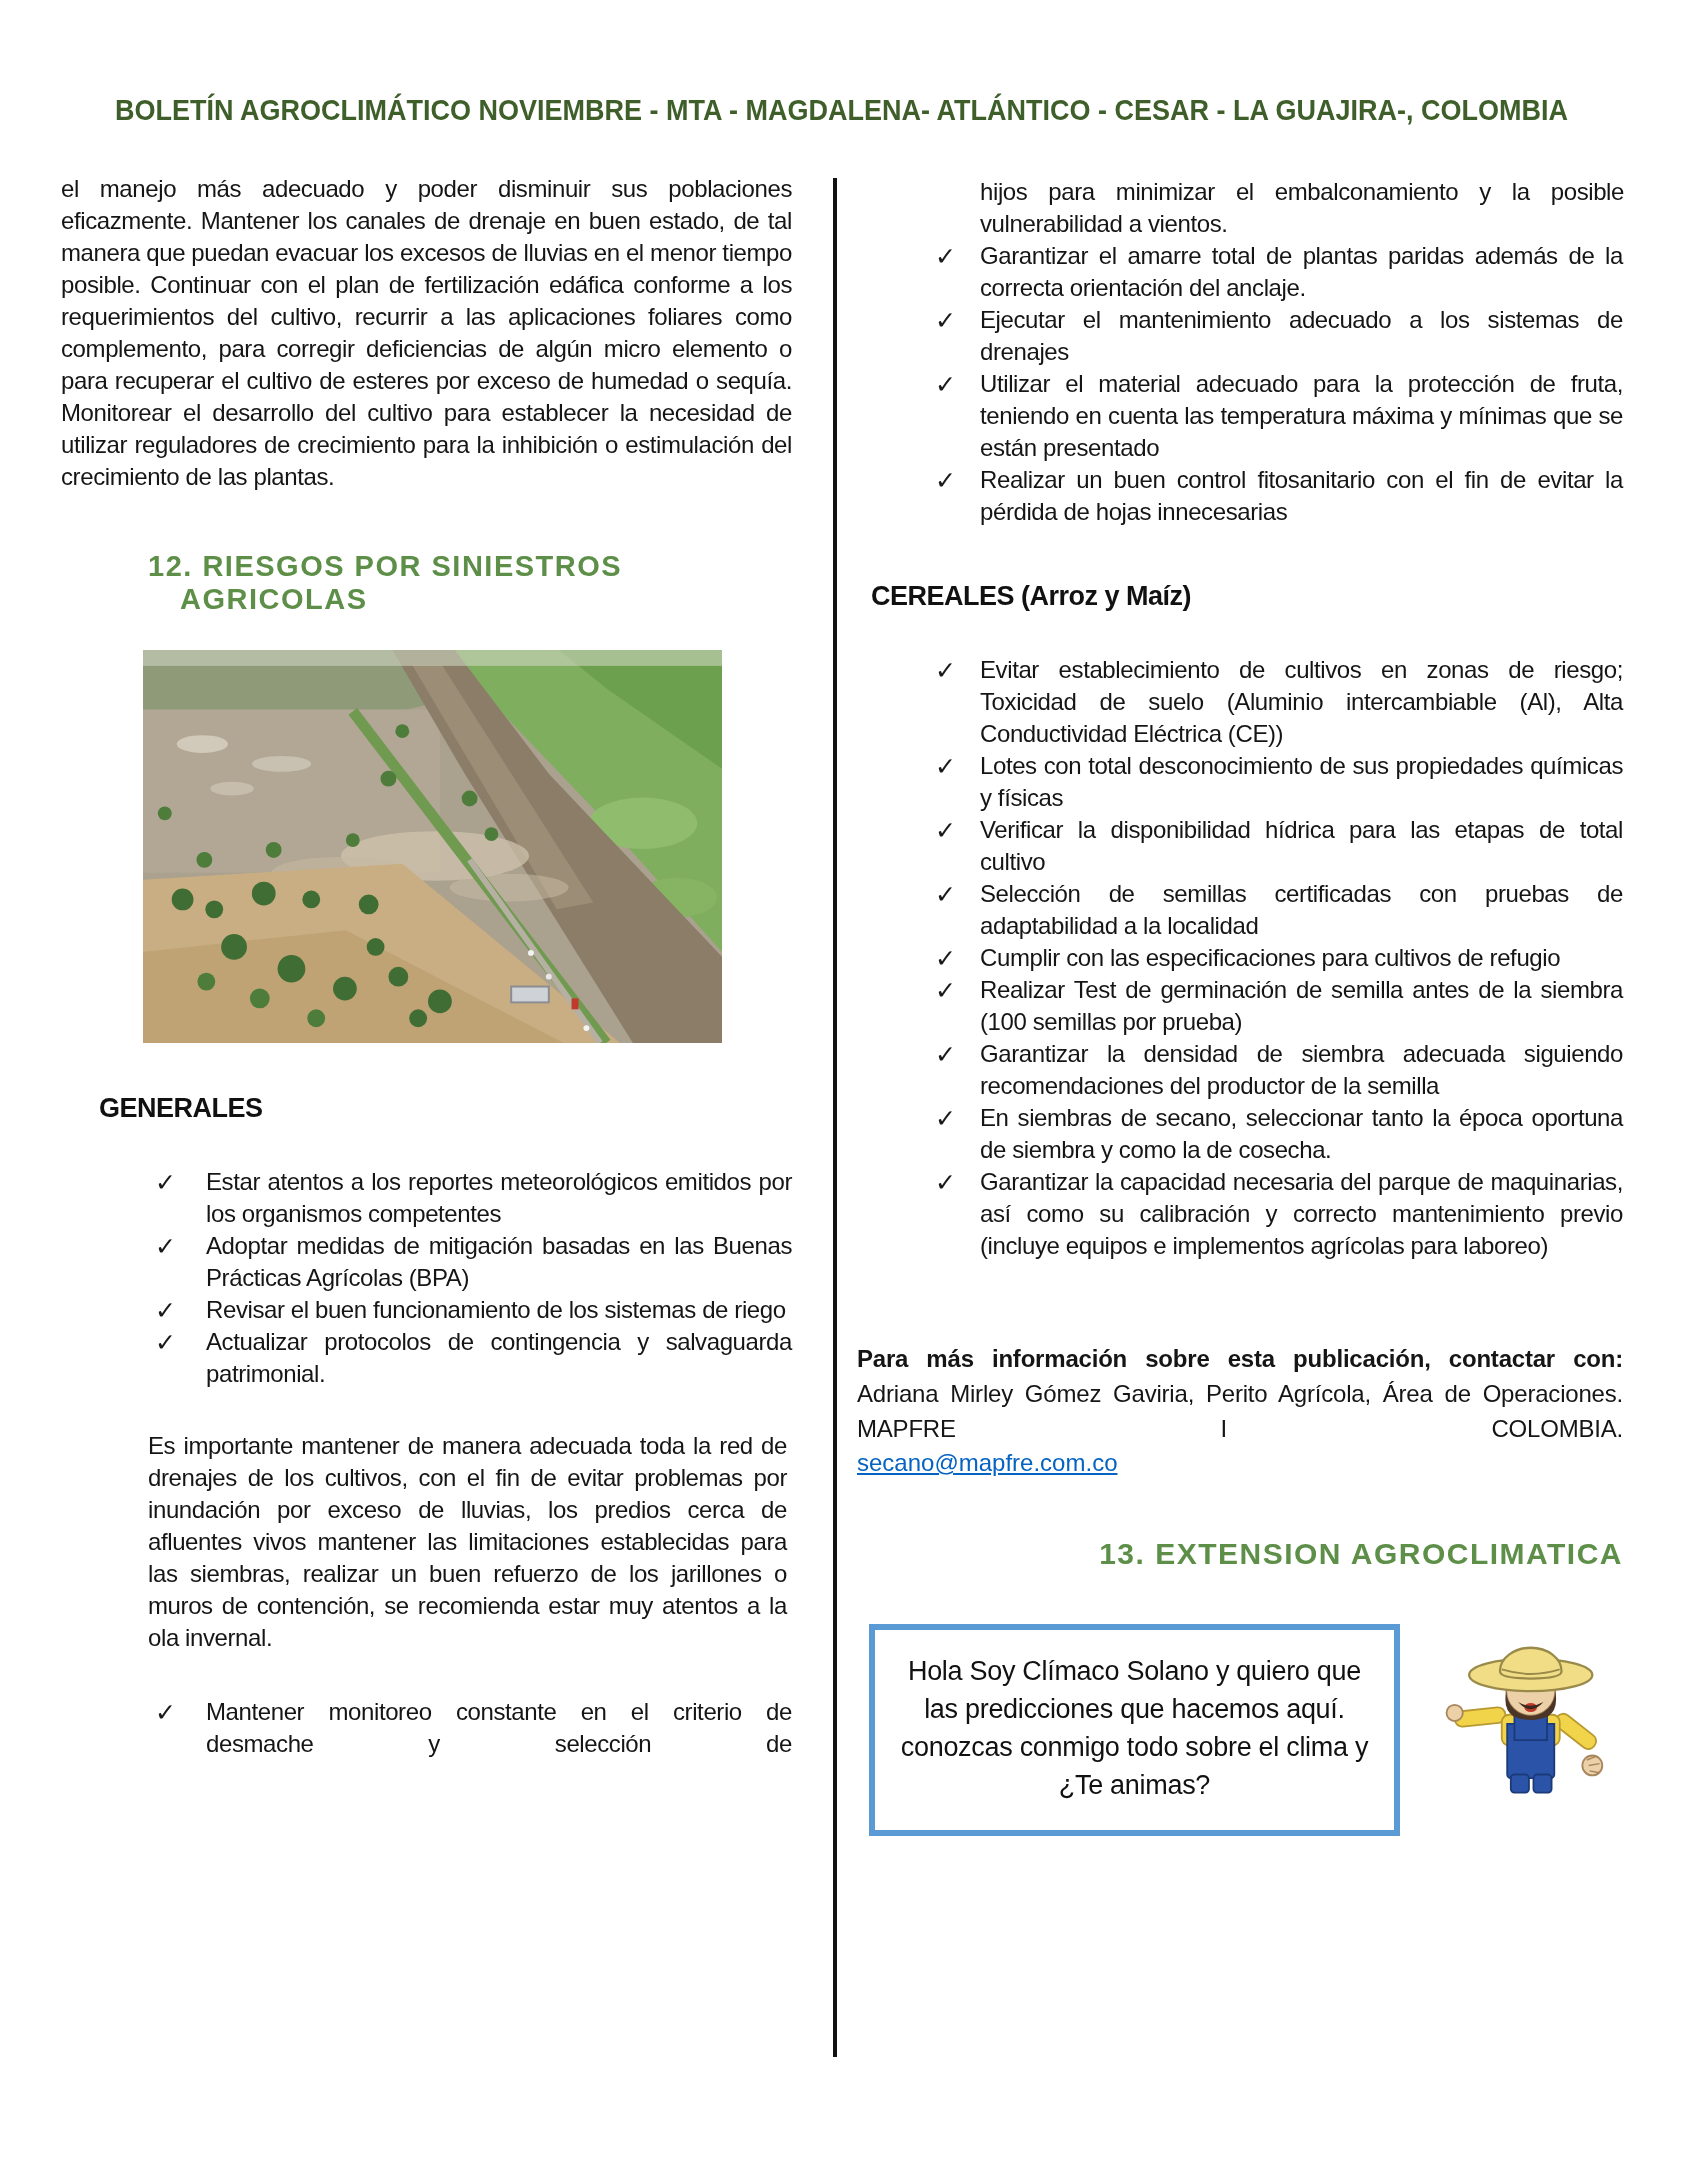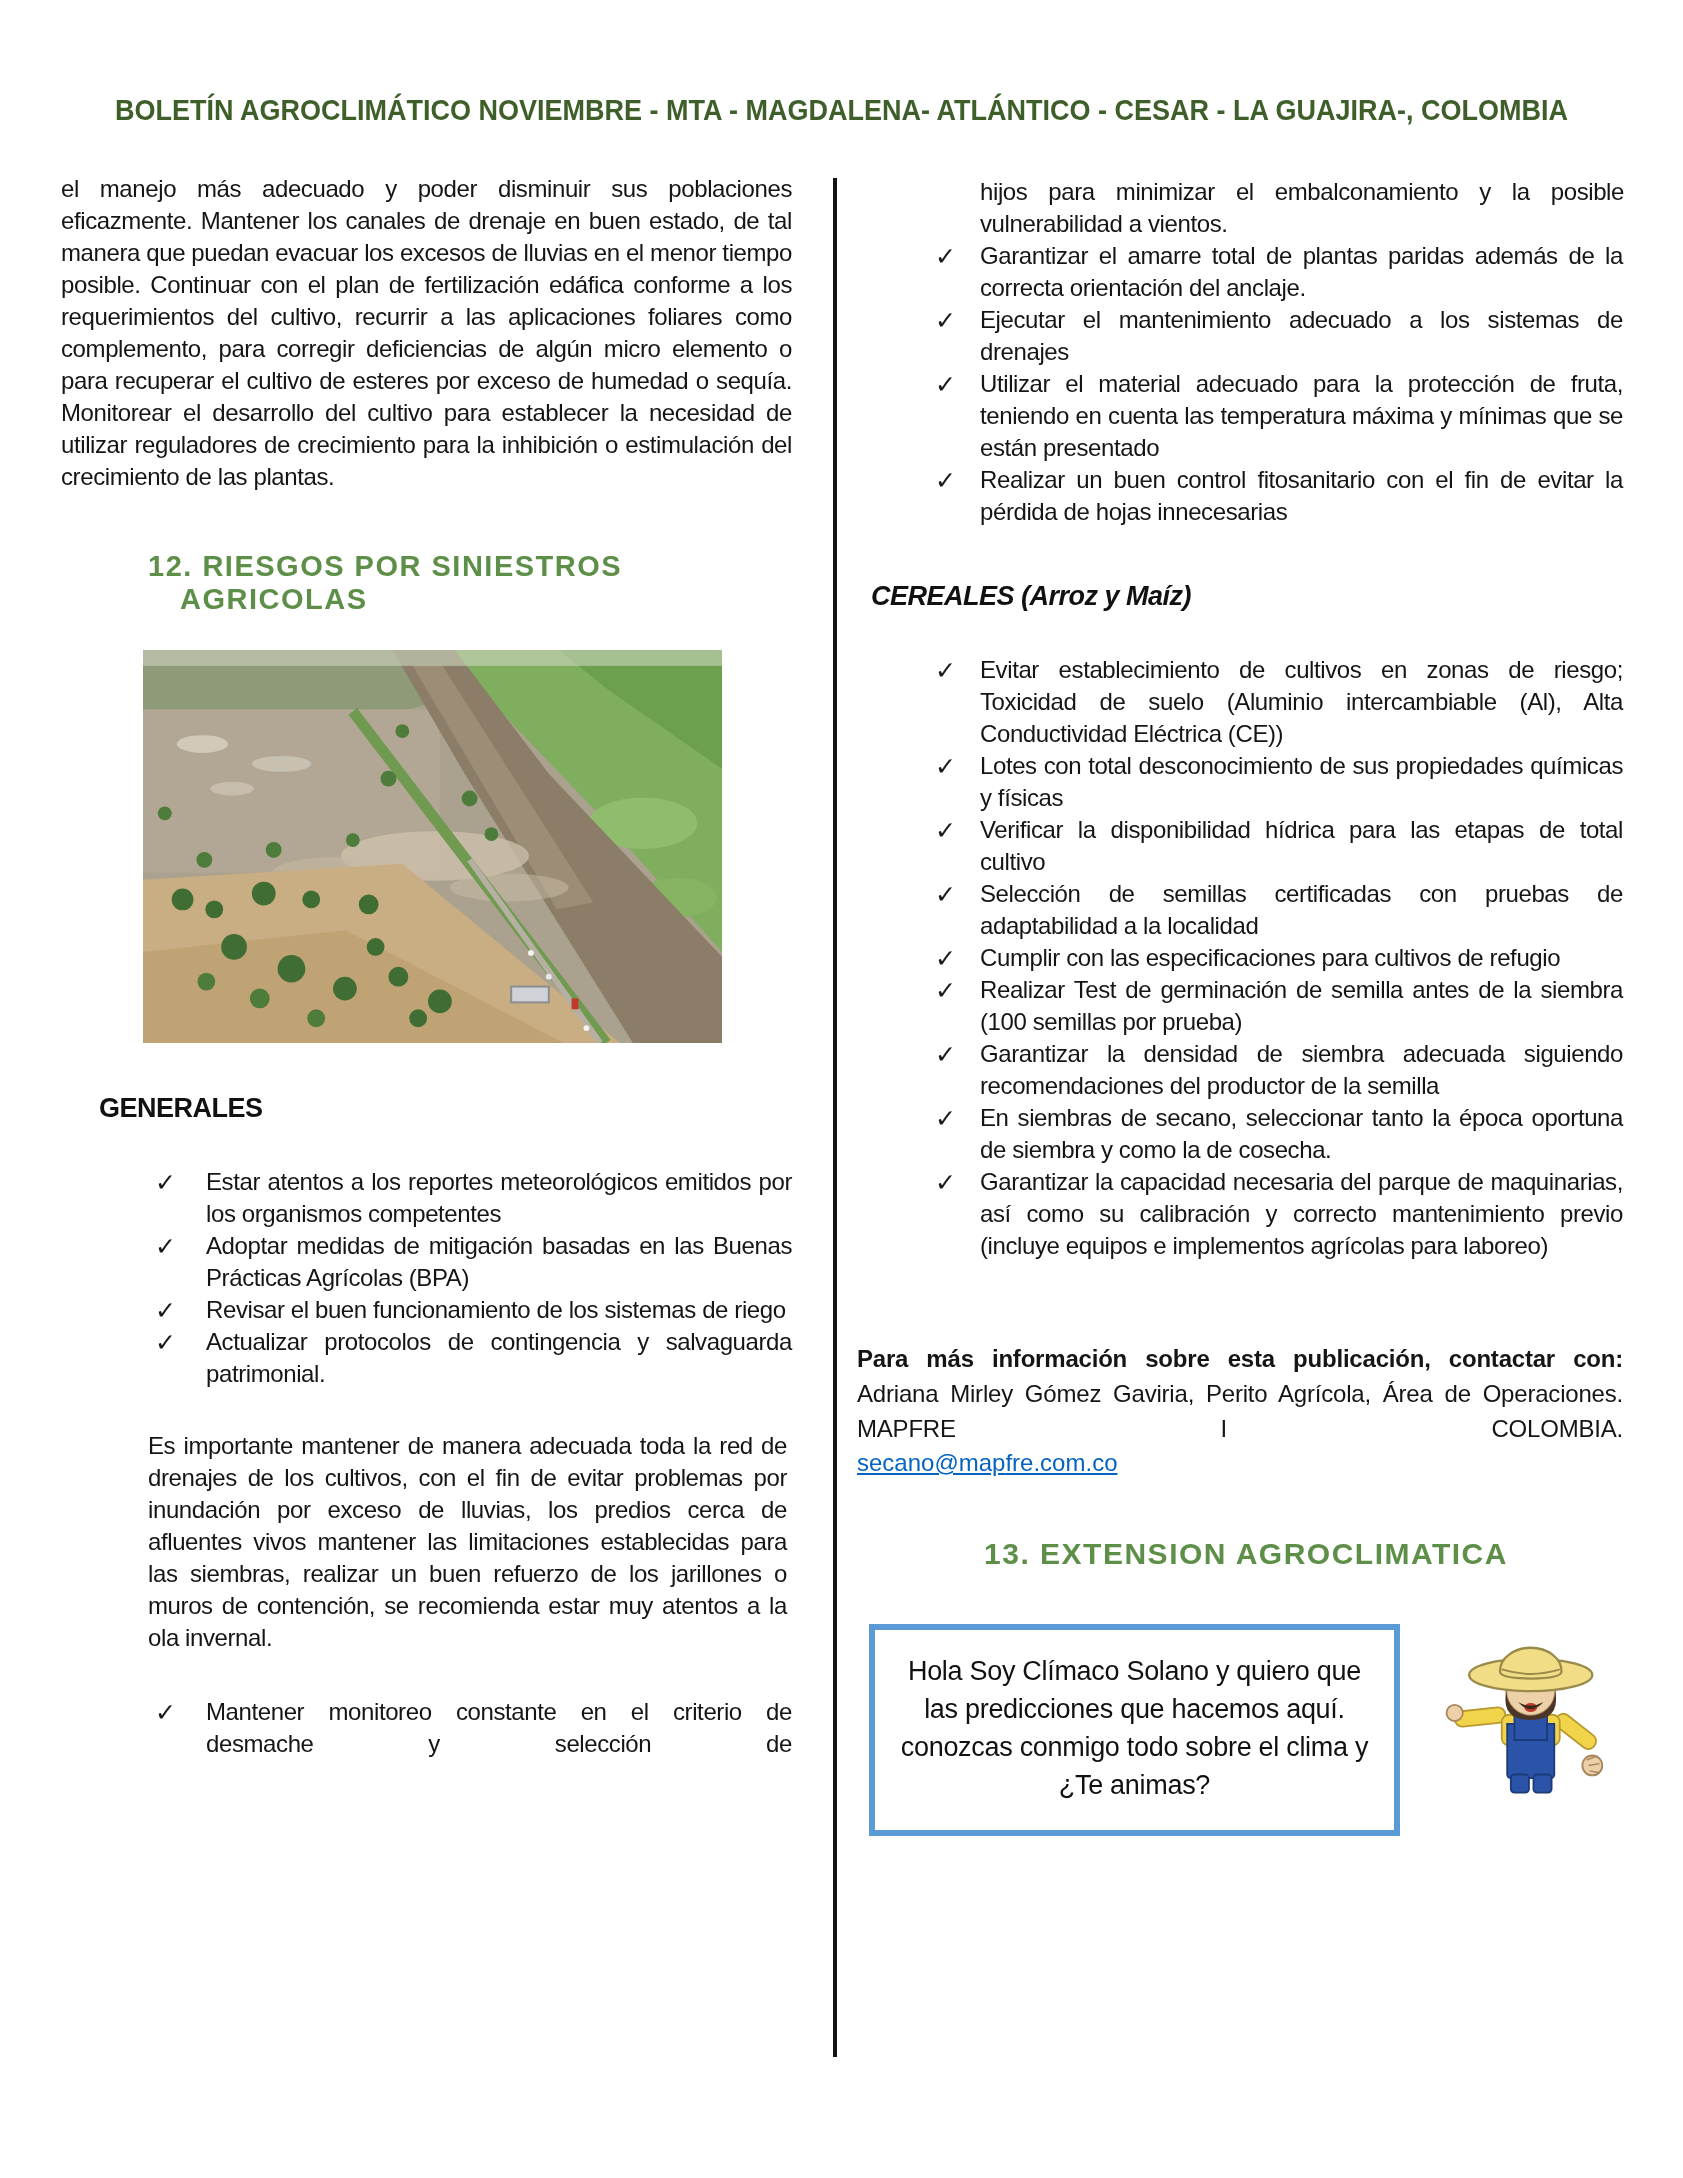--- a/index.html
+++ b/index.html
@@ -15,26 +15,26 @@
   }
   
   .divider{position:absolute;left:833px;top:178px;width:4px;height:1879px;background:#121212;}
   .col-left {position:absolute;left:61px; top:173px;width:731px;}
   .col-right{position:absolute;left:869px;top:176px;width:754px;}
   .body-text{font-size:24px;line-height:32px;letter-spacing:-0.4px;text-align:justify;}
   
   .sec-green{color:#5e8f48;font-weight:bold;font-size:29px;letter-spacing:1.5px;}
   .sec12{margin:57px 0 26px 87px;}
   .sec12-line2{margin-left:32px;}
-  .sec13{margin:57px 0 0 0;text-align:center;font-size:30px;}
+  .sec13{margin:57px 0 0 0;text-align:right;font-size:30px;}
   
   .sub-heading{font-weight:bold;font-size:27px;letter-spacing:-0.5px;color:#111;}
   .h-generales{margin:50px 0 0 38px;}
   .h-banano{margin:46px 0 0 38px;}
-  .h-cereales{margin:53px 0 0 2px;font-style:italic;}
+  .h-cereales{margin:53px 0 0 2px;}
   
   ul.checklist{list-style:none;margin:42px 0 0 0;padding:0;}
   ul.checklist.tight{margin-top:0;}
   ul.checklist li{display:flex;align-items:flex-start;}
   .col-left  ul.checklist li{margin-left:94px;}
   .col-right ul.checklist li{margin-left:66px;}
   .check{flex:none;font-size:25px;line-height:32px;color:#1a1a1a;}
   .col-left  .check{width:51px;}
   .col-right .check{width:45px;}
   .li-text{flex:1;}

